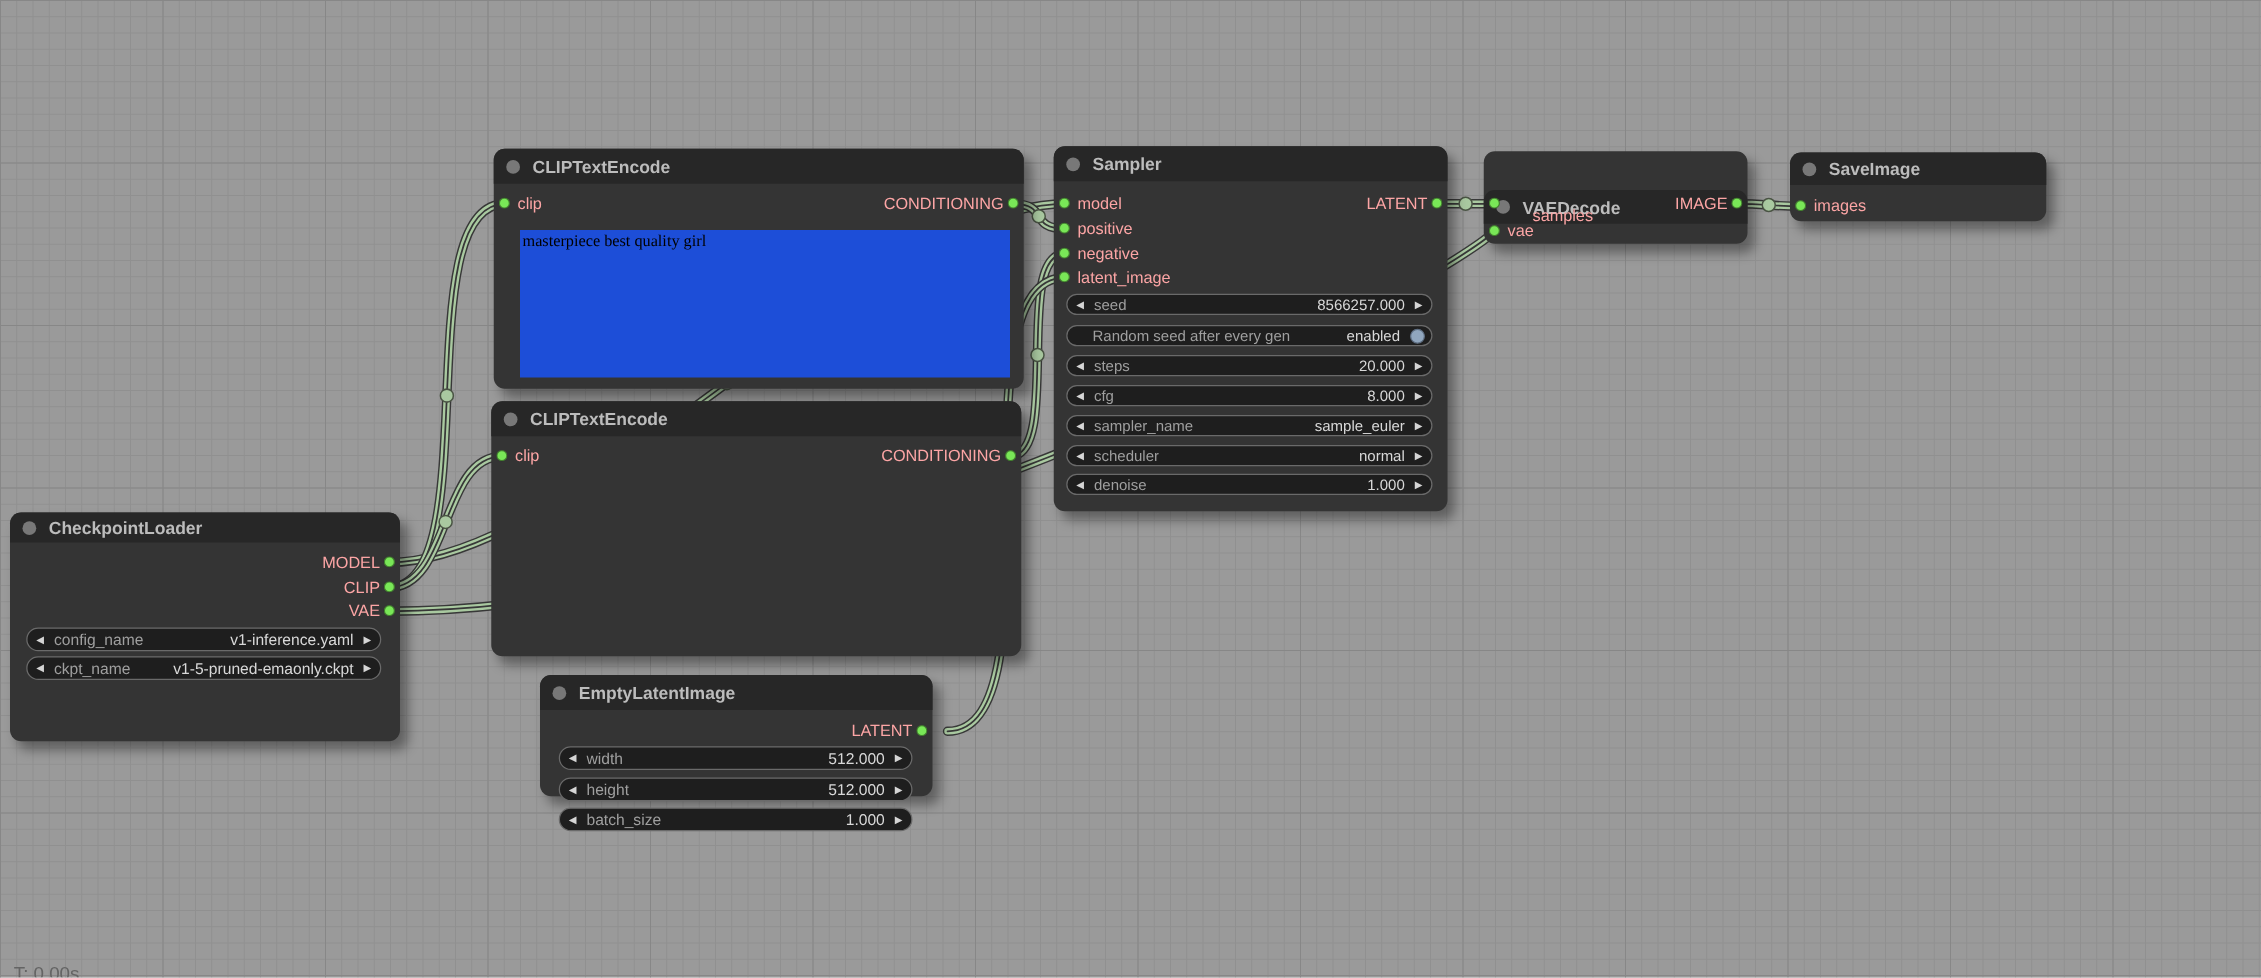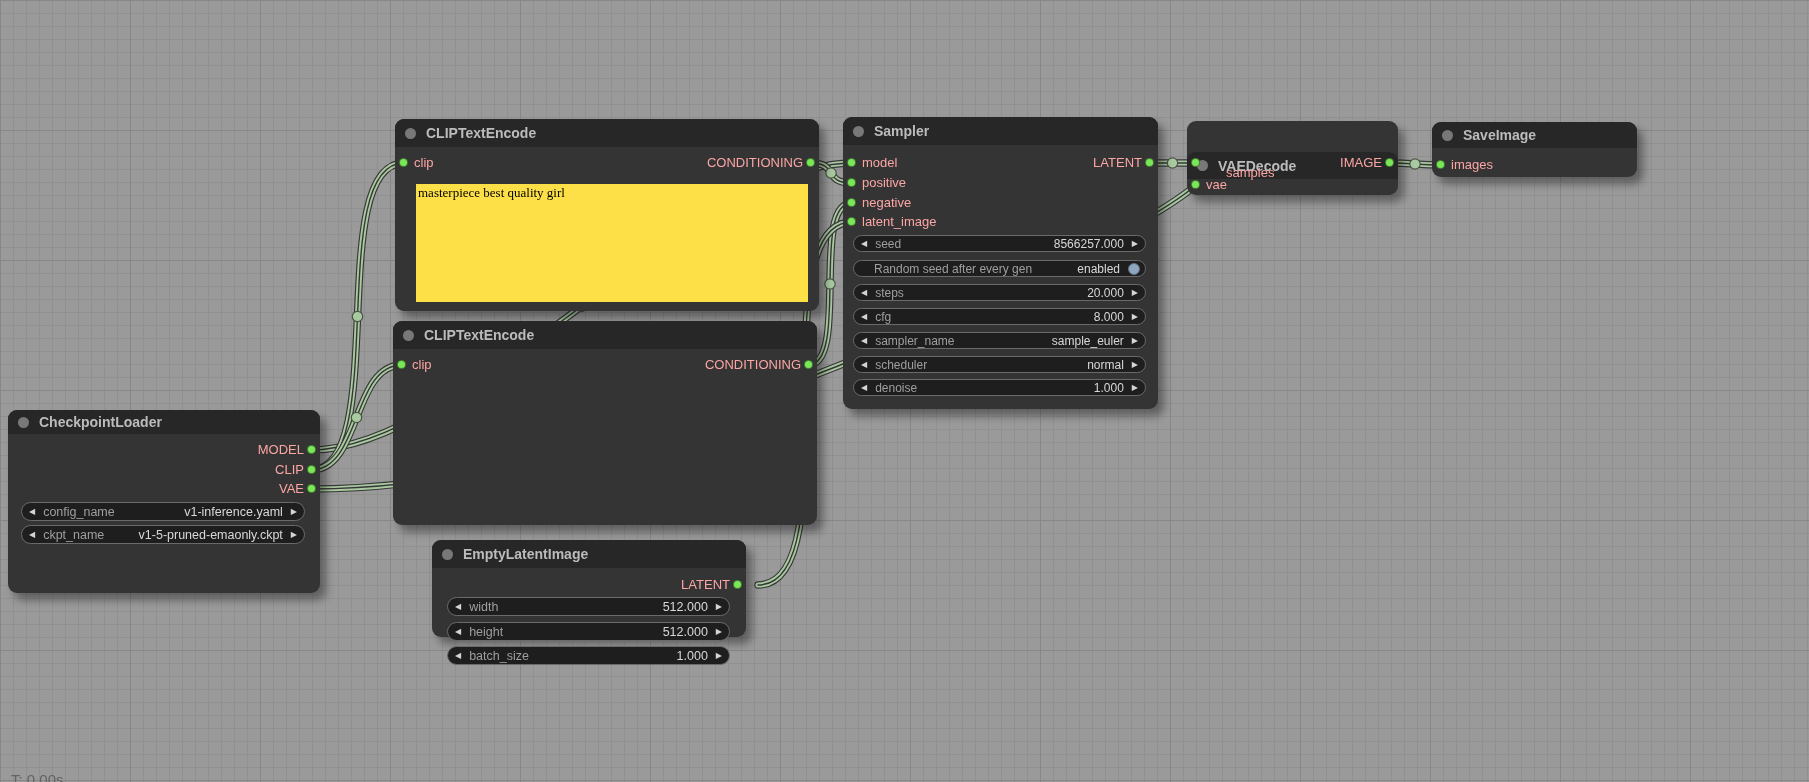--- a/index.html
+++ b/index.html
@@ -15,21 +15,21 @@
   #wires{position:absolute;left:0;top:0;z-index:1;}
   .node{position:absolute;z-index:2;background:#343434;border-radius:9px;
     box-shadow:6px 7px 9px rgba(0,0,0,.38);}
   .ntitle{background:#272727;border-radius:9px 9px 0 0;display:flex;align-items:center;overflow:hidden;font-weight:bold;}
   .tdot{width:11px;height:11px;border-radius:50%;background:#787878;margin-left:10px;flex:none;}
   .ttext{margin-left:10px;font-size:14px;color:#bcbcbc;white-space:nowrap;}
   .prow{position:absolute;font-size:13px;color:#fca5a5;height:16px;line-height:16px;white-space:nowrap;}
   .prow.right{text-align:right;}
   .pdot{position:absolute;width:9px;height:9px;border-radius:50%;background:#79e757;
     border:1px solid rgba(0,0,0,.45);box-sizing:border-box;}
-  .ntext{position:absolute;background:#fde047;color:#000;border:none;resize:none;
+  .ntext{position:absolute;background:#1d4ed8;color:#000;border:none;resize:none;
     font-family:"Liberation Serif",serif;font-size:13px;padding:1px 2px;box-sizing:border-box;outline:none;overflow:hidden;}
   .widget{position:absolute;display:flex;align-items:center;background:#1e1e1e;
     border:1px solid #6a6a6a;border-radius:10px;font-size:12px;padding:0 7px;box-sizing:border-box;white-space:nowrap;}
   .warrow{font-size:8px;color:#d5d5d5;line-height:1;flex:none;}
   .wlabel{color:#9f9f9f;margin-left:8px;overflow:hidden;}
   .wlabel.noarrow{margin-left:13px;}
   .wvalue{color:#d8d8d8;margin-left:auto;margin-right:8px;}
   .wtoggle{width:12px;height:12px;border-radius:50%;background:#90a6be;
     border:1px solid #5e6e82;box-sizing:border-box;flex:none;margin-right:-2px;}
   #menu{position:absolute;left:1660px;top:398px;width:149px;height:234px;z-index:3;background:#ffffff;

